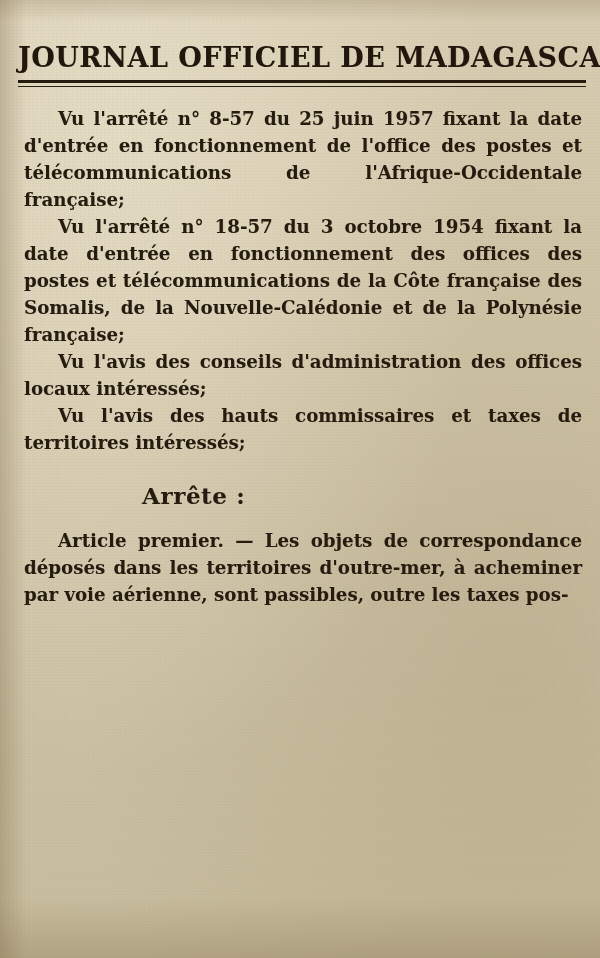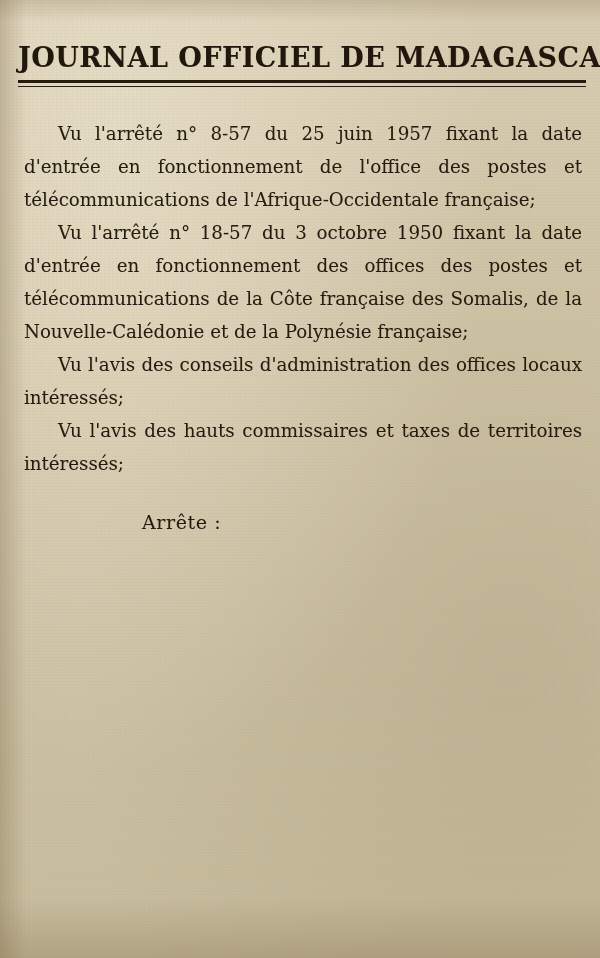--- a/index.html
+++ b/index.html
@@ -77,42 +77,43 @@
   .rule-thick {
     border-top: 3px solid #241a0e;
     margin-top: 9px;
   }
   .rule-thin {
     border-top: 1.5px solid #2a1f12;
     margin-top: 3px;
   }
 
   .body-col {
-    margin-top: 30px;
+    margin-top: 18px;
     padding-left: 6px;
     padding-right: 4px;
     color: #241a0e;
     font-size: 18.2px;
-    line-height: 33px;
+    line-height: 27px;
     text-align: justify;
     text-justify: inter-word;
+    font-weight: bold;
     -webkit-font-smoothing: none;
   }
   .para {
     margin: 0;
     text-indent: 34px;
     text-align: justify;
   }
   .arrete-line {
     margin: 0;
     padding-top: 26px;
     padding-bottom: 18px;
     text-indent: 0;
     padding-left: 118px;
-    font-size: 19px;
+    font-size: 23px;
     letter-spacing: 0.6px;
   }
   .article-para {
     margin: 0;
     text-indent: 34px;
     text-align: justify;
   }
   
   .body-col, .masthead-title {
     text-shadow: 0.4px 0.3px 0 rgba(60,40,20,0.18);
@@ -133,27 +134,32 @@
       <div class="rule-thick"></div>
       <div class="rule-thin"></div>
     </div>
 
     <div class="body-col">
 
       <p class="para">Vu l'arrêté n° 8-57 du 25 juin 1957 fixant la date d'entrée en fonctionnement de l'office des postes et télécommunications de l'Afrique-Occidentale française;</p>
 
 
 
-      <p class="para">Vu l'arrêté n° 18-57 du 3 octobre 1950 fixant la date d'entrée en fonctionnement des offices des postes et télécommunications de la Côte française des Somalis, de la Nouvelle-Calédonie et de la Polynésie française;</p>
+      <p class="para">Vu l'arrêté n° 18-57 du 3 octobre 1954 fixant la date d'entrée en fonctionnement des offices des postes et télécommunications de la Côte française des Somalis, de la Nouvelle-Calédonie et de la Polynésie française;</p>
 
       <p class="para">Vu l'avis des conseils d'administration des offices locaux intéressés;</p>
 
       <p class="para">Vu l'avis des hauts commissaires et taxes de territoires intéressés;</p>
 
 
       <p class="arrete-line">Arrête :</p>
 
+      <p class="article-para">
+        <span>Article premier.</span>
+        <span>—</span>
+        <span>Les objets de correspondance déposés dans les territoires d'outre-mer, à acheminer par voie aérienne, sont passibles, outre les taxes pos-</span>
+      </p>
 
     </div>
   </div>
 
   <div class="grain"></div>
 </div>
 
 </body></html>

